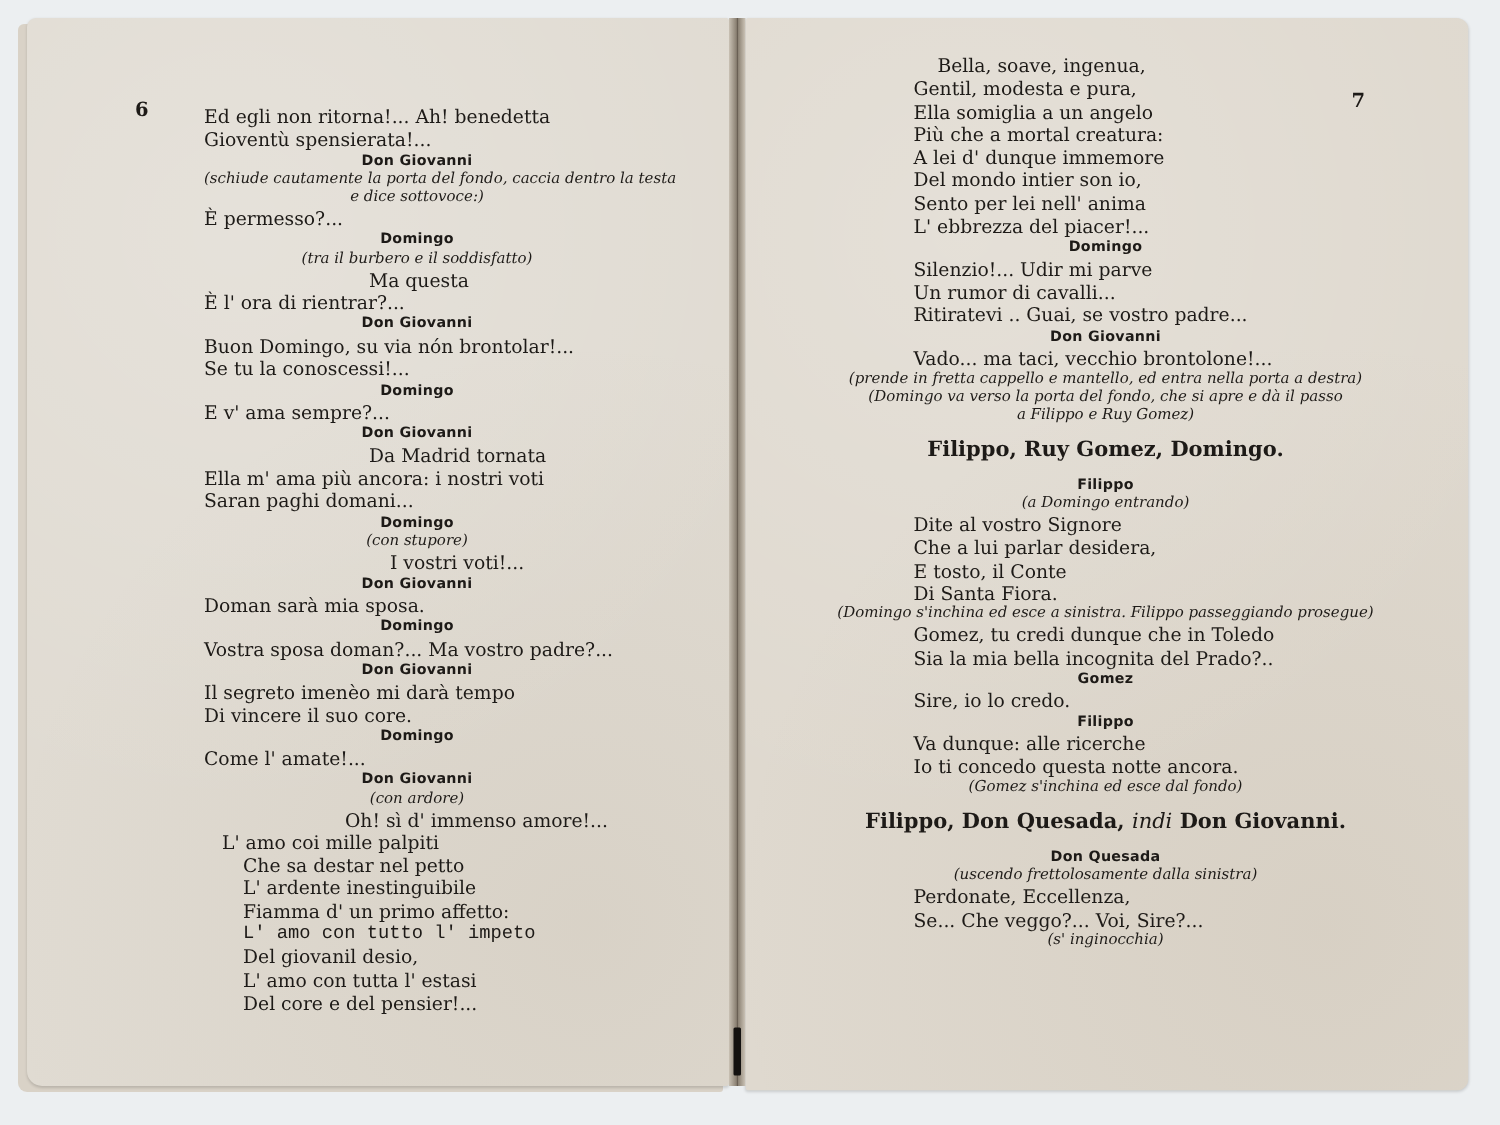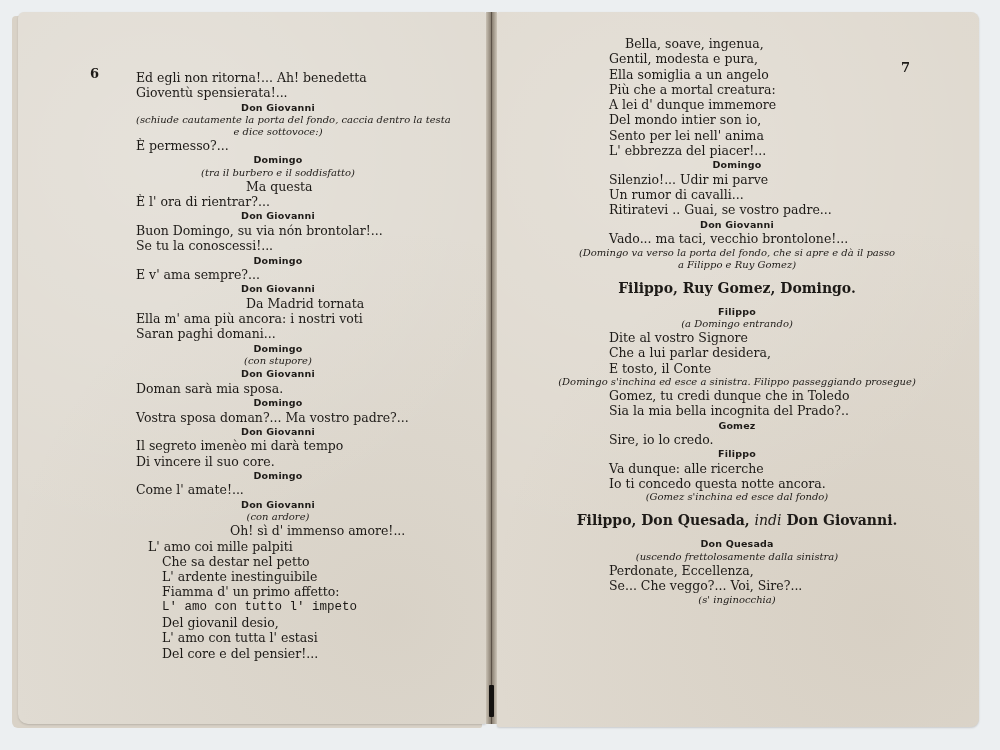--- a/index.html
+++ b/index.html
@@ -71,20 +71,21 @@
       <div class="line" style="padding-left: 0px;">Buon Domingo, su via nón brontolar!...</div>
       <div class="line" style="padding-left: 0px;">Se tu la conoscessi!...</div>
       <div class="speaker">Domingo</div>
       <div class="line" style="padding-left: 0px;">E v' ama sempre?...</div>
       <div class="speaker">Don Giovanni</div>
       <div class="line" style="padding-left: 110px;">Da Madrid tornata</div>
       <div class="line" style="padding-left: 0px;">Ella m' ama più ancora: i nostri voti</div>
       <div class="line" style="padding-left: 0px;">Saran paghi domani...</div>
       <div class="speaker">Domingo</div>
       <div class="stage">(con stupore)</div>
+      <div class="line" style="padding-left: 124px;">I vostri voti!...</div>
       <div class="speaker">Don Giovanni</div>
       <div class="line" style="padding-left: 0px;">Doman sarà mia sposa.</div>
       <div class="speaker">Domingo</div>
       <div class="line" style="padding-left: 0px;">Vostra sposa doman?... Ma vostro padre?...</div>
       <div class="speaker">Don Giovanni</div>
       <div class="line" style="padding-left: 0px;">Il segreto imenèo mi darà tempo</div>
       <div class="line" style="padding-left: 0px;">Di vincere il suo core.</div>
       <div class="speaker">Domingo</div>
       <div class="line" style="padding-left: 0px;">Come l' amate!...</div>
       <div class="speaker">Don Giovanni</div>
@@ -111,28 +112,30 @@
       <div class="line" style="padding-left: 82px;">A lei d' dunque immemore</div>
       <div class="line" style="padding-left: 82px;">Del mondo intier son io,</div>
       <div class="line" style="padding-left: 82px;">Sento per lei nell' anima</div>
       <div class="line" style="padding-left: 82px;">L' ebbrezza del piacer!...</div>
       <div class="speaker">Domingo</div>
       <div class="line" style="padding-left: 82px;">Silenzio!... Udir mi parve</div>
       <div class="line" style="padding-left: 82px;">Un rumor di cavalli...</div>
       <div class="line" style="padding-left: 82px;">Ritiratevi .. Guai, se vostro padre...</div>
       <div class="speaker">Don Giovanni</div>
       <div class="line" style="padding-left: 82px;">Vado... ma taci, vecchio brontolone!...</div>
+      <div class="stage">(prende in fretta cappello e mantello, ed entra nella porta a destra)</div>
       <div class="stage">(Domingo va verso la porta del fondo, che si apre e dà il passo</div>
       <div class="stage">a Filippo e Ruy Gomez)</div>
       <div class="scene">Filippo, Ruy Gomez, Domingo.</div>
       <div class="speaker">Filippo</div>
       <div class="stage">(a Domingo entrando)</div>
       <div class="line" style="padding-left: 82px;">Dite al vostro Signore</div>
       <div class="line" style="padding-left: 82px;">Che a lui parlar desidera,</div>
       <div class="line" style="padding-left: 82px;">E tosto, il Conte</div>
+      <div class="line" style="padding-left: 82px;">Di Santa Fiora.</div>
       <div class="stage">(Domingo s'inchina ed esce a sinistra. Filippo passeggiando prosegue)</div>
       <div class="line" style="padding-left: 82px;">Gomez, tu credi dunque che in Toledo</div>
       <div class="line" style="padding-left: 82px;">Sia la mia bella incognita del Prado?..</div>
       <div class="speaker">Gomez</div>
       <div class="line" style="padding-left: 82px;">Sire, io lo credo.</div>
       <div class="speaker">Filippo</div>
       <div class="line" style="padding-left: 82px;">Va dunque: alle ricerche</div>
       <div class="line" style="padding-left: 82px;">Io ti concedo questa notte ancora.</div>
       <div class="stage">(Gomez s'inchina ed esce dal fondo)</div>
       <div class="scene">Filippo, Don Quesada, <i>indi</i> Don Giovanni.</div>

